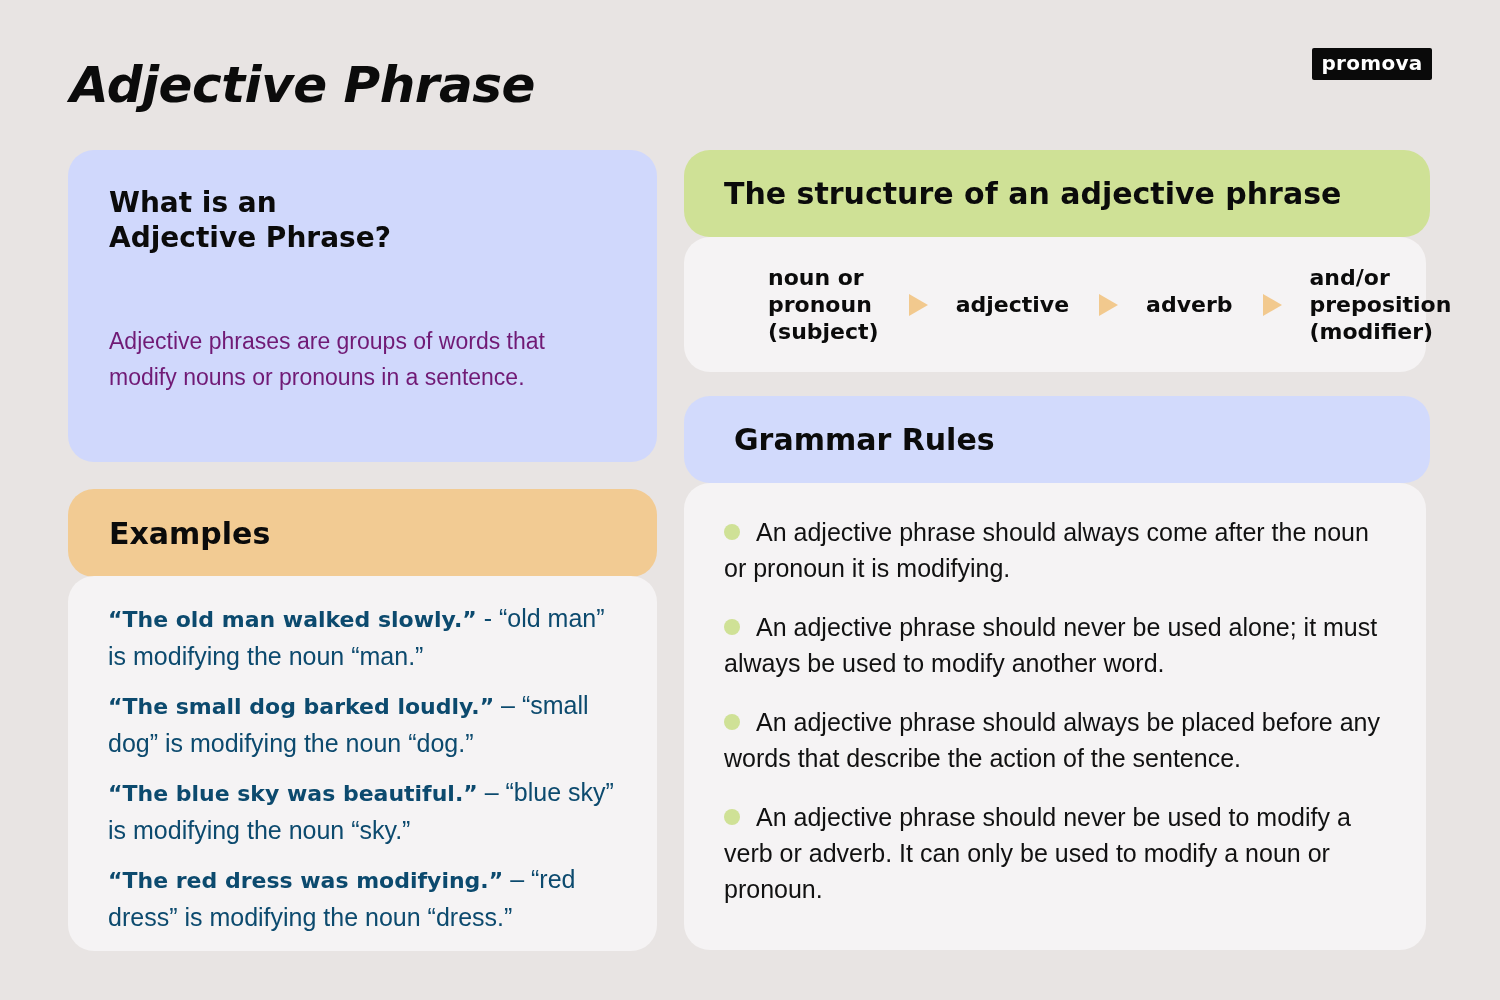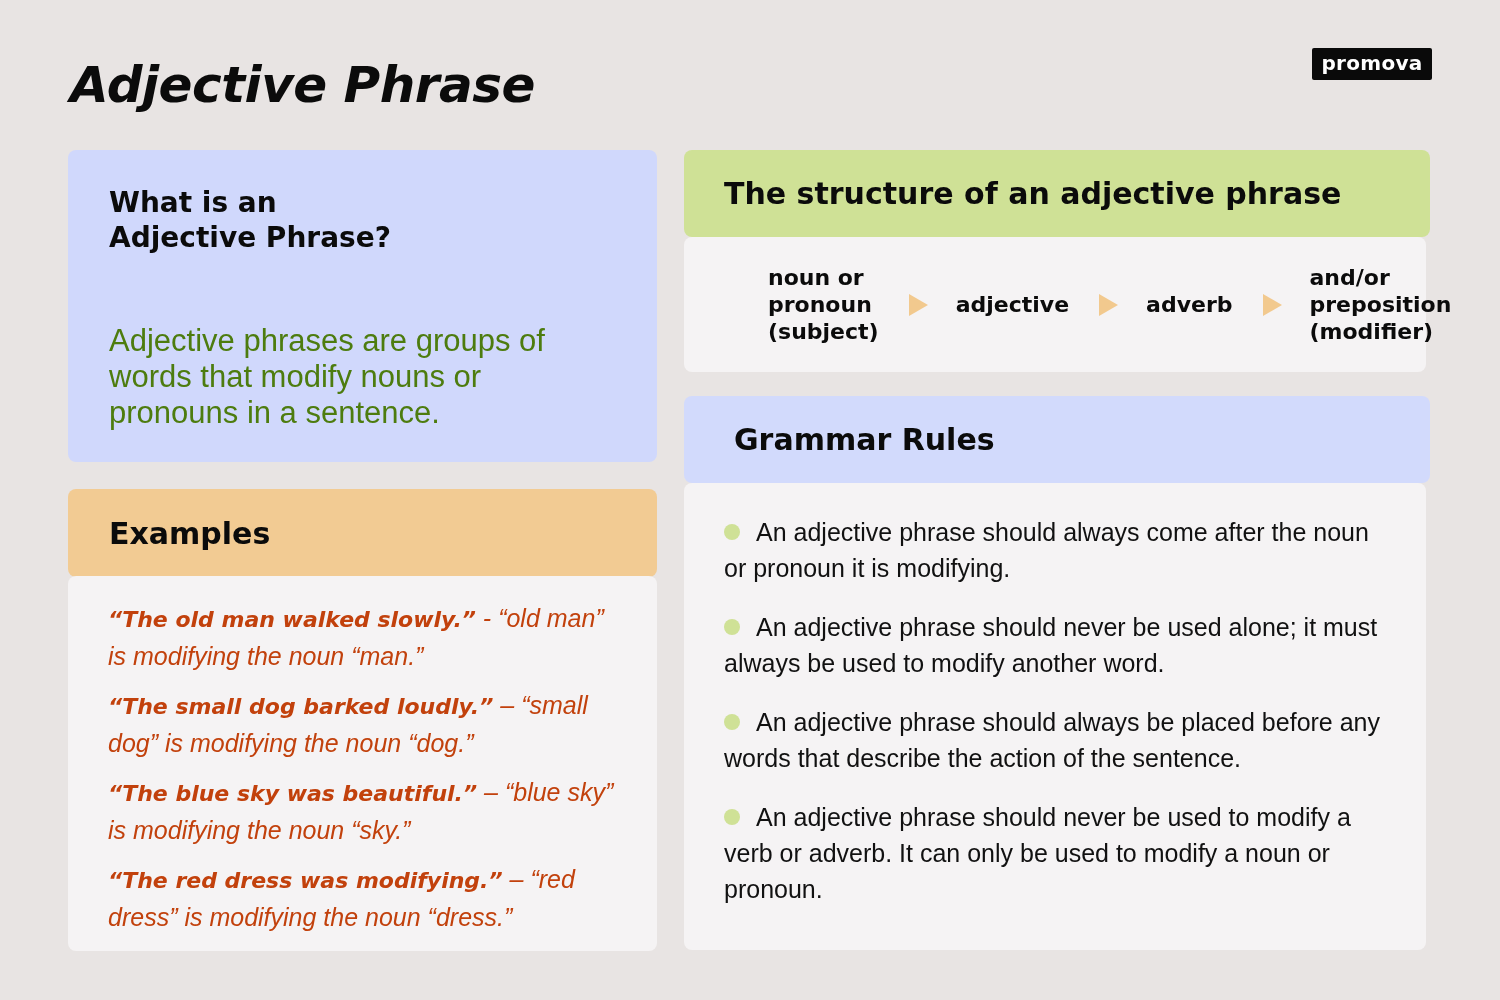--- a/index.html
+++ b/index.html
@@ -16,40 +16,40 @@
       font-family: "DejaVu Sans", sans-serif;
       font-style: italic;
     }
     .logo {
       position: absolute; left: 1312px; top: 48px; width: 120px; height: 32px;
       background: #0a0a0a; border-radius: 2px; color: #fff;
       font-family: "DejaVu Sans", sans-serif; font-weight: 700; font-size: 20px;
       display: flex; align-items: center; justify-content: center; letter-spacing: 0.3px;
       padding-bottom: 2px;
     }
-    .card { position: absolute; border-radius: 8px; }
+    .card { position: absolute; border-radius: 26px; }
     .what-card { left: 68px; top: 150px; width: 589px; height: 312px; background: #d0d8fc; }
     .what-title {
       position: absolute; left: 41px; top: 35px;
       font-family: "DejaVu Sans", sans-serif; font-weight: 700; font-size: 28px; line-height: 35px;
     }
     .what-text {
       position: absolute; left: 41px; top: 173px; width: 500px;
-      font-size: 31px; line-height: 36px; color: #4d7c0f;
+      font-size: 23px; line-height: 36px; color: #701a75;
     }
     .ex-head { left: 68px; top: 489px; width: 589px; height: 88px; background: #f2cb93; }
     .ex-body { left: 68px; top: 576px; width: 589px; height: 375px; background: #f5f3f4; }
     .head-label {
       position: absolute; left: 41px; top: 0; height: 100%;
       display: flex; align-items: center;
       font-family: "DejaVu Sans", sans-serif; font-weight: 700; font-size: 30px;
     }
     .examples-list { position: absolute; left: 40px; top: 24px; width: 520px; }
     .example {
-      font-size: 25px; line-height: 36px; margin-bottom: 13px; color: #c2410c; font-style: italic;
+      font-size: 25px; line-height: 36px; margin-bottom: 13px; color: #0c4a6e;
     }
     .example b { font-family: "DejaVu Sans", sans-serif; font-weight: 700; font-size: 22px; }
     .struct-head { left: 684px; top: 150px; width: 746px; height: 87px; background: #cfe196; }
     .struct-body { left: 684px; top: 237px; width: 742px; height: 135px; background: #f5f3f4; }
     .struct-head .head-label { left: 40px; }
     .flow {
       position: absolute; left: 42px; top: 0; height: 100%; right: 40px;
       display: flex; align-items: center;
       font-family: "DejaVu Sans", sans-serif; font-weight: 700; font-size: 22px; line-height: 27px; margin-left: 42px;
     }

